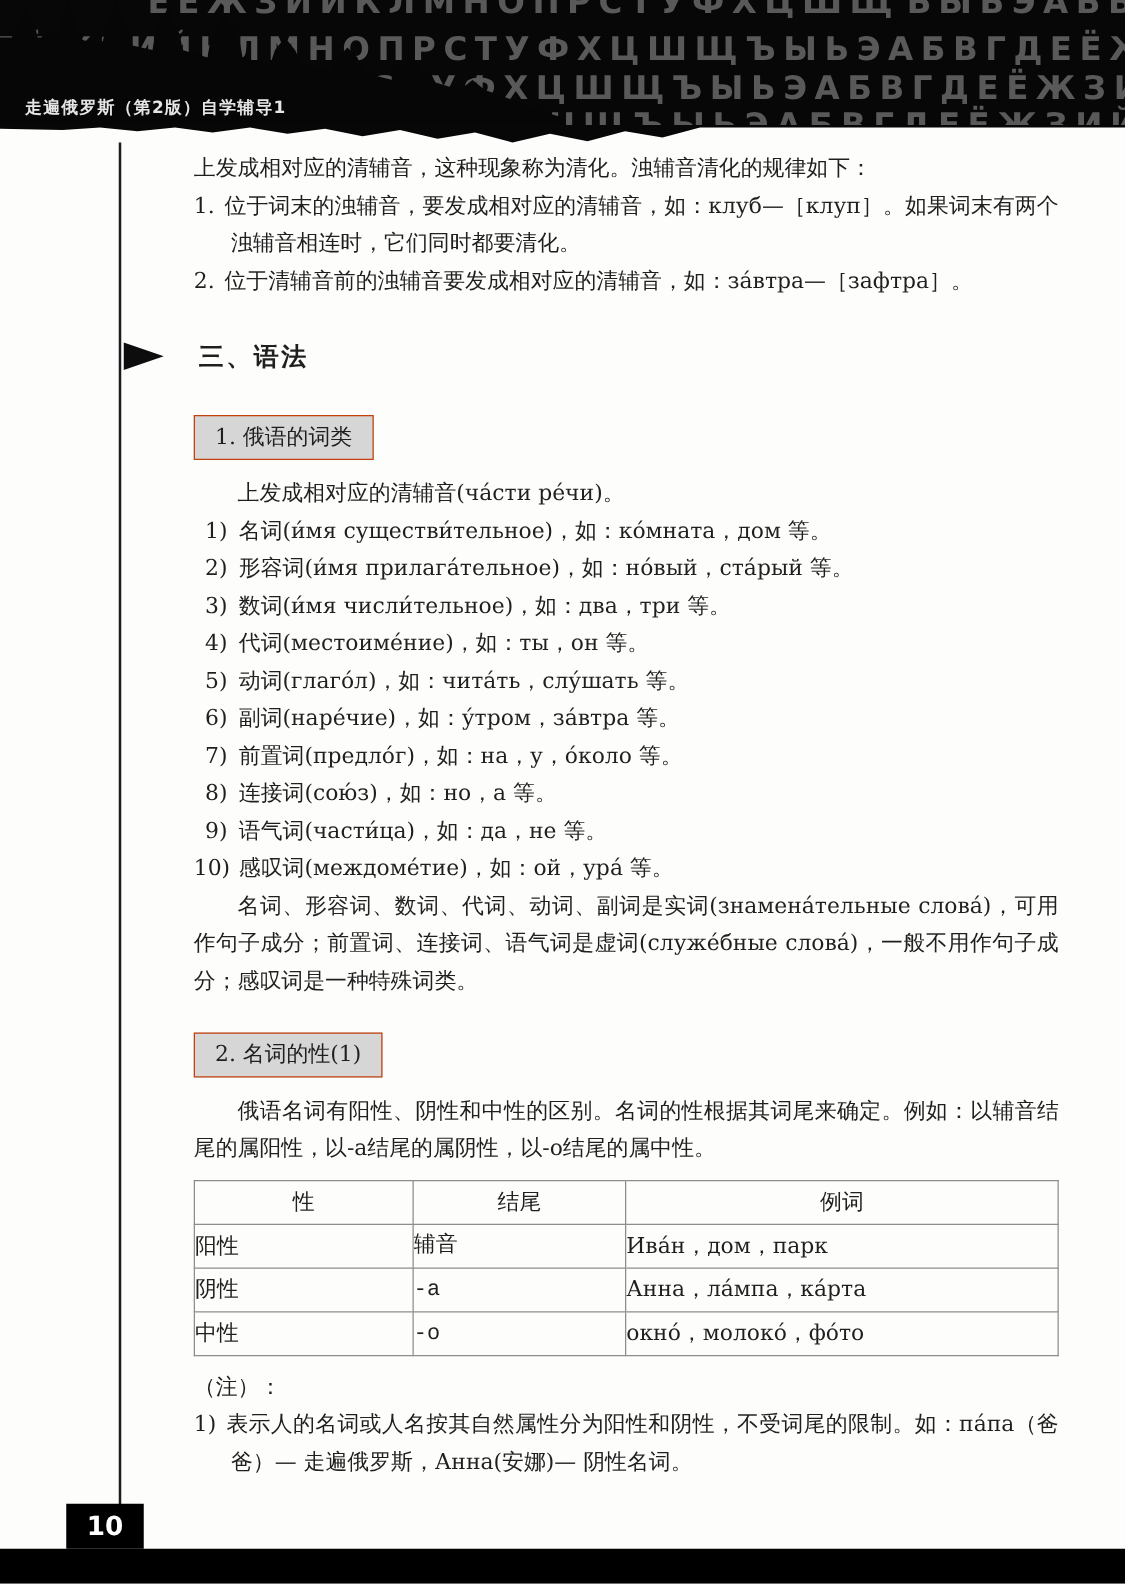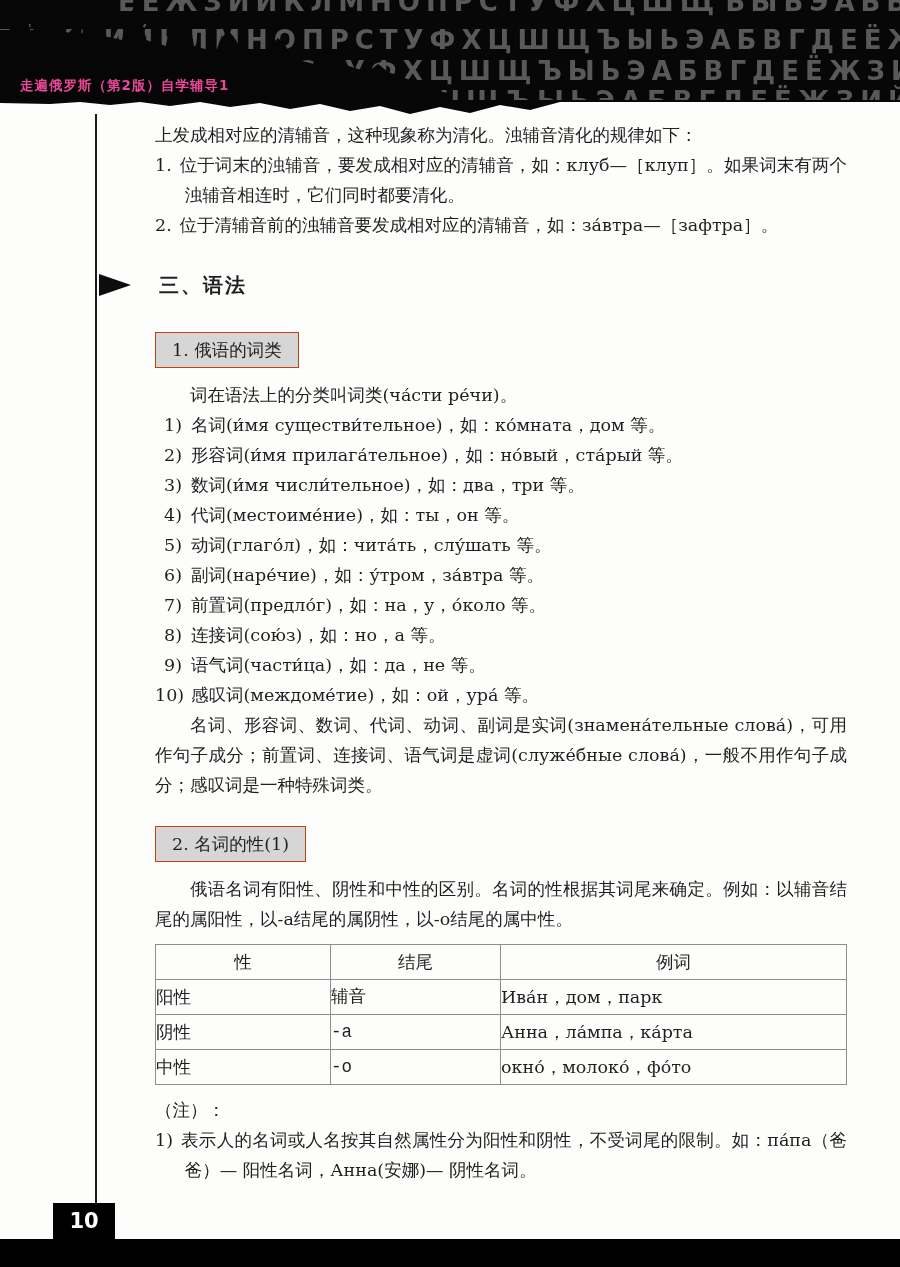--- a/index.html
+++ b/index.html
@@ -21,21 +21,21 @@
     font-family: "DejaVu Sans", "Liberation Sans", sans-serif;
     font-weight: bold; font-size: 26px; letter-spacing: 6px; color: #595959;
   }
   .r1 { top: -13px; left: 118px; }
   .r2 { top: 25px;  left: -6px; }
   .r3 { top: 56px;  left: 296px; }
   .r4 { top: 86px;  left: 428px; }
   .skyline { position: absolute; top: 0; left: 0; }
   .banner-edge { position: absolute; top: 100px; left: 0; display: block; }
   .book-title {
-    position: absolute; left: 20px; top: 77px; color: #ec4899;
+    position: absolute; left: 20px; top: 77px; color: #e5e5e5;
     font-family: "DejaVu Sans", "Liberation Sans", sans-serif;
     font-size: 13.5px; font-weight: bold; letter-spacing: 1px; z-index: 5;
   }
 
   
   .vrule { position: absolute; left: 95px; top: 114px; width: 2px; height: 1098px; background: #1c1c1c; }
   .page-num-box {
     position: absolute; left: 53px; bottom: 28px; width: 62px; height: 36px;
     background: #000; color: #fff; display: flex; align-items: center; justify-content: center;
     font-family: "DejaVu Sans", "Liberation Sans", sans-serif; font-size: 21px; font-weight: bold; margin-top: 48px;
@@ -122,21 +122,21 @@
 
     <div class="section-head">
       <span class="arrow-icon"></span>
       <h2 class="section-title">三、语法</h2>
     </div>
 
     <div>
       <div class="subhead"><span>1. 俄语的词类</span></div>
     </div>
 
-    <p class="indent just">词在语法上的分类叫词类(ча́сти ре́чи)。</p>
+    <p class="indent just">上发成相对应的清辅音(ча́сти ре́чи)。</p>
 
     <div>
       <div class="wc">
           <span class="wc-num">1)</span>
           <span class="wc-text">名词(и́мя существи́тельное)，如：ко́мната，дом 等。</span>
         </div>
       <div class="wc">
           <span class="wc-num">2)</span>
           <span class="wc-text">形容词(и́мя прилага́тельное)，如：но́вый，ста́рый 等。</span>
         </div>
@@ -208,20 +208,20 @@
         </tr>
         <tr>
           <td class="c1">中性</td>
           <td class="c2">-o</td>
           <td class="c3">окно́，молоко́，фо́то</td>
         </tr>
       </tbody>
     </table>
 
     <p class="note-label">（注）：</p>
-    <p class="hang"><span class="rnum">1)</span><span>表示人的名词或人名按其自然属性分为阳性和阴性，不受词尾的限制。如：па́па（爸爸）— 阳性名词，Анна(安娜)— 阴性名词。</span></p>
+    <p class="hang"><span class="rnum">1)</span><span>表示人的名词或人名按其自然属性分为阳性和阴性，不受词尾的限制。如：па́па（爸爸）— 走遍俄罗斯，Анна(安娜)— 阴性名词。</span></p>
 
   </main>
 
   <div class="page-num-box">10</div>
   <div class="footer-bar"></div>
 
 </div>
 
 </body></html>

